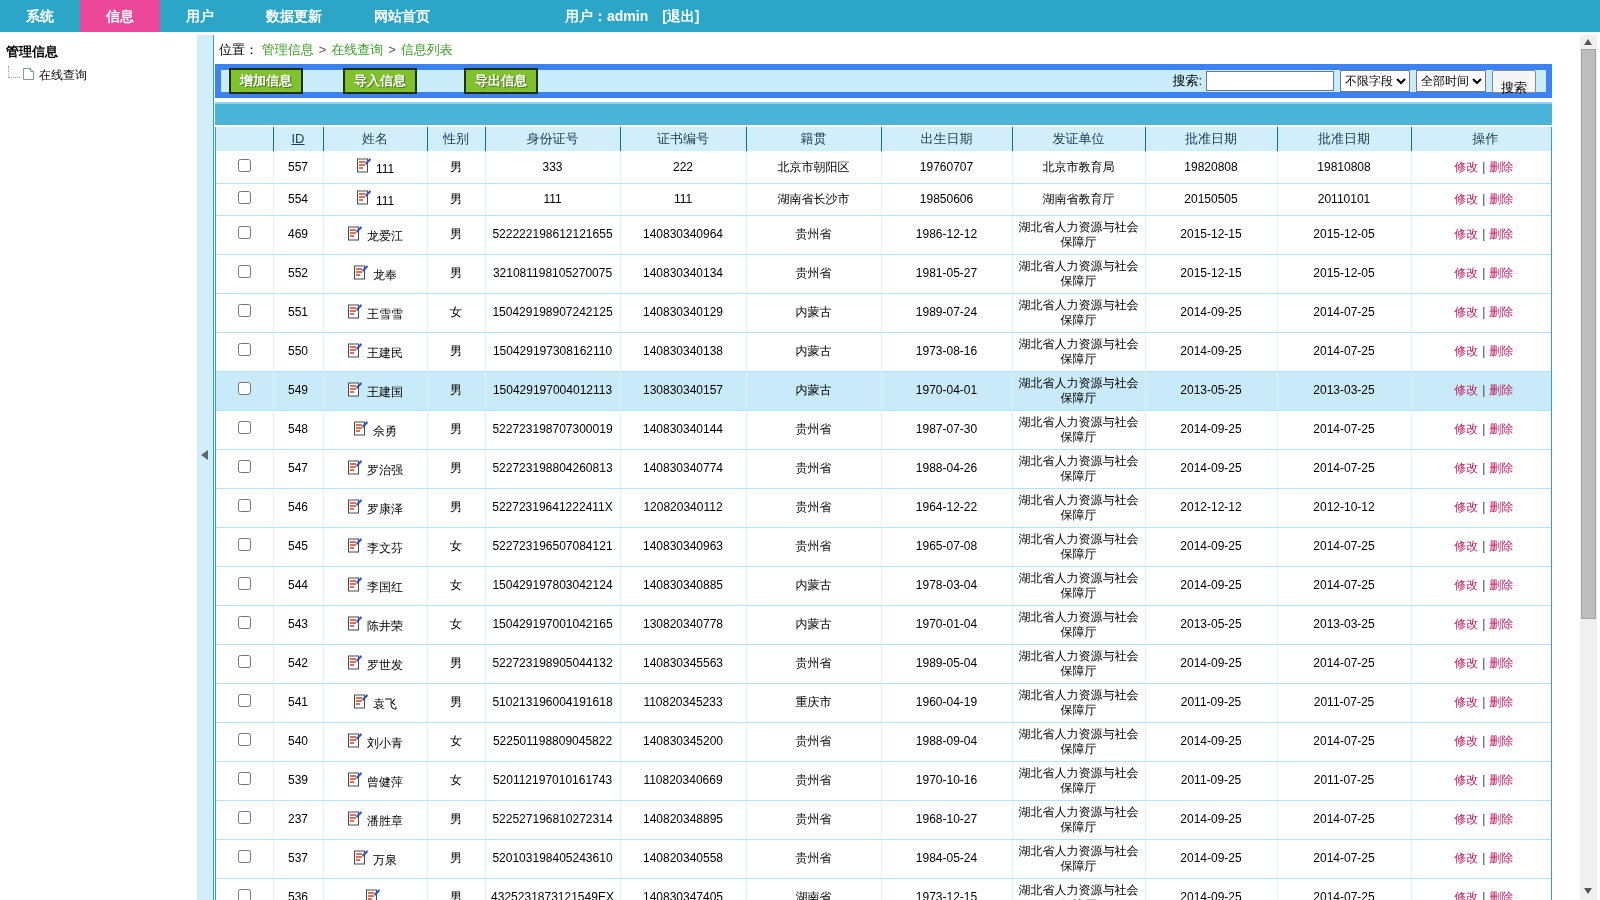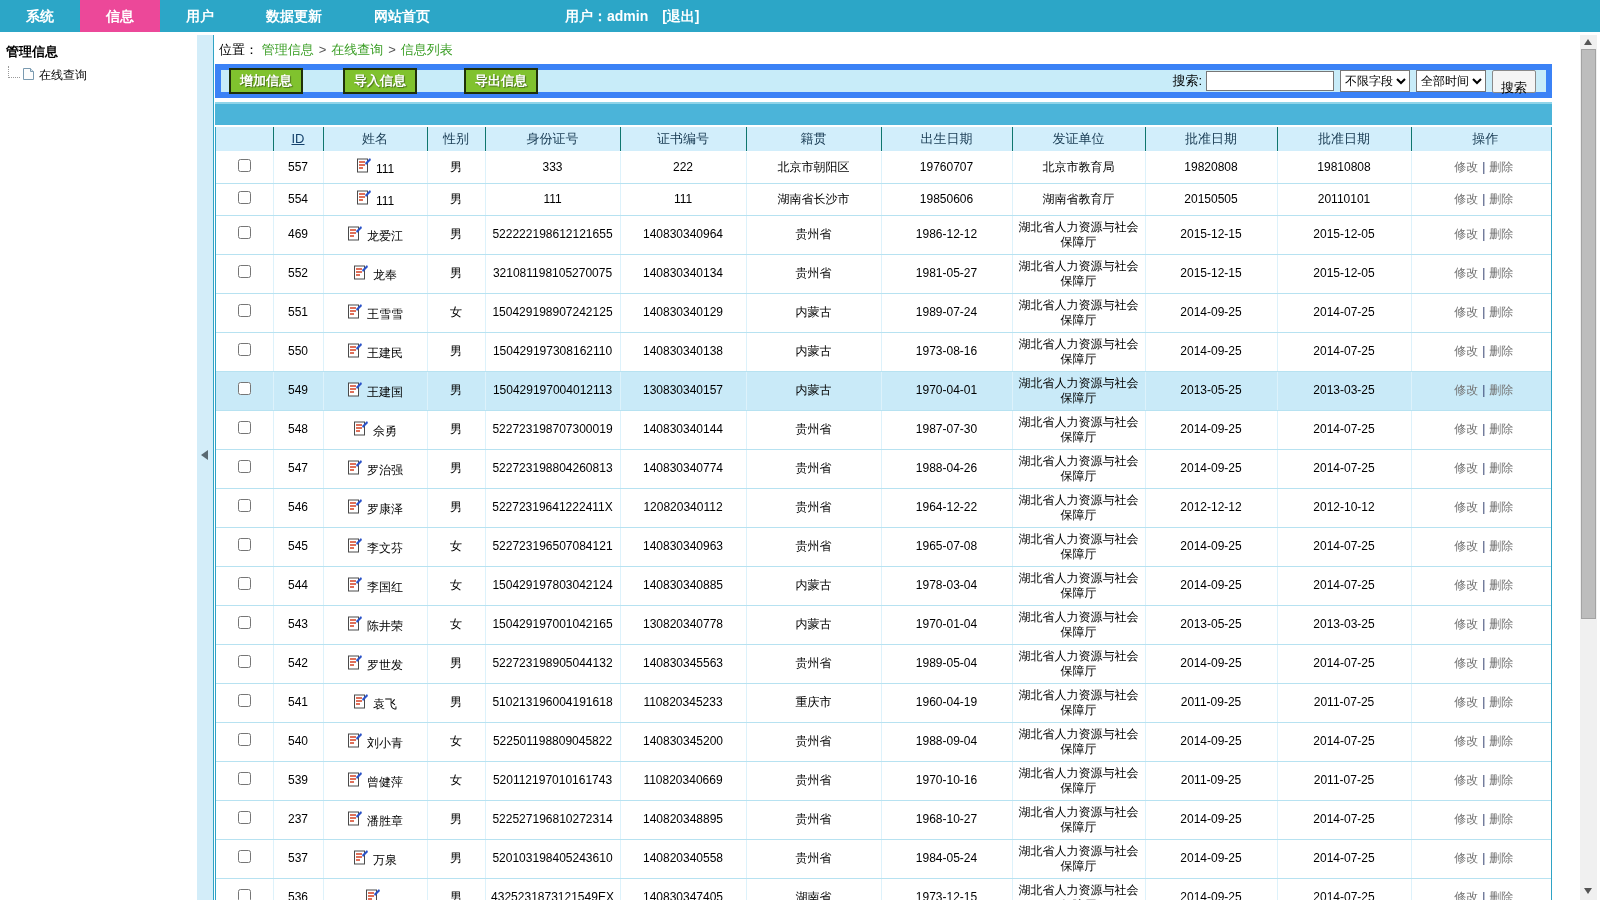--- a/index.html
+++ b/index.html
@@ -50,21 +50,21 @@
   th { height:24px; background:#d2eefb; color:#173a52; font-weight:normal; font-size:13px; text-align:center; border-right:1px solid #0f766e; border-bottom:1px solid #fff; }
   th.id-th a { color:#14416b; text-decoration:underline; cursor:pointer; }
   td { text-align:center; border-right:1px solid #ddf2fb; border-bottom:1px solid #b7e2f1; padding:1px 3px; line-height:15px; vertical-align:middle; background:#fff; }
   tr.short td { height:32px; }
   tr.tall td { height:39px; }
   tr.highlight td { background:#c9eaf8; }
   tr.partial td { height:39px; }
   td:last-child, th:last-child { border-right:none;padding-left:8px; }
   .name-cell { display:inline-flex; align-items:center; gap:5px; }
   .name-text { position:relative; top:2px; }
-  .op-link { color:#737373; text-decoration:none; cursor:pointer;margin-top:39px; }
+  .op-link { color:#be185d; text-decoration:none; cursor:pointer;margin-top:39px; }
   .op-sep { color:#33406e; margin:0 4px; }
   input[type=checkbox]{ width:13px; height:13px; cursor:pointer; }
 
   
   #scrollbar { position:absolute; right:3px; top:35px; width:17px; height:865px; background:#f0f0f0; }
   #sb-up { position:absolute; top:4px; left:4px; width:0; height:0; border-left:4px solid transparent; border-right:4px solid transparent; border-bottom:6px solid #555; cursor:pointer; }
   #sb-thumb { position:absolute; top:14px; left:1px; width:15px; height:570px; background:#bdbdbd; border:1px solid #a3a3a3; cursor:pointer; }
   #sb-down { position:absolute; bottom:6px; left:4px; width:0; height:0; border-left:4px solid transparent; border-right:4px solid transparent; border-top:6px solid #555; cursor:pointer; }
 </style>
 </head>

